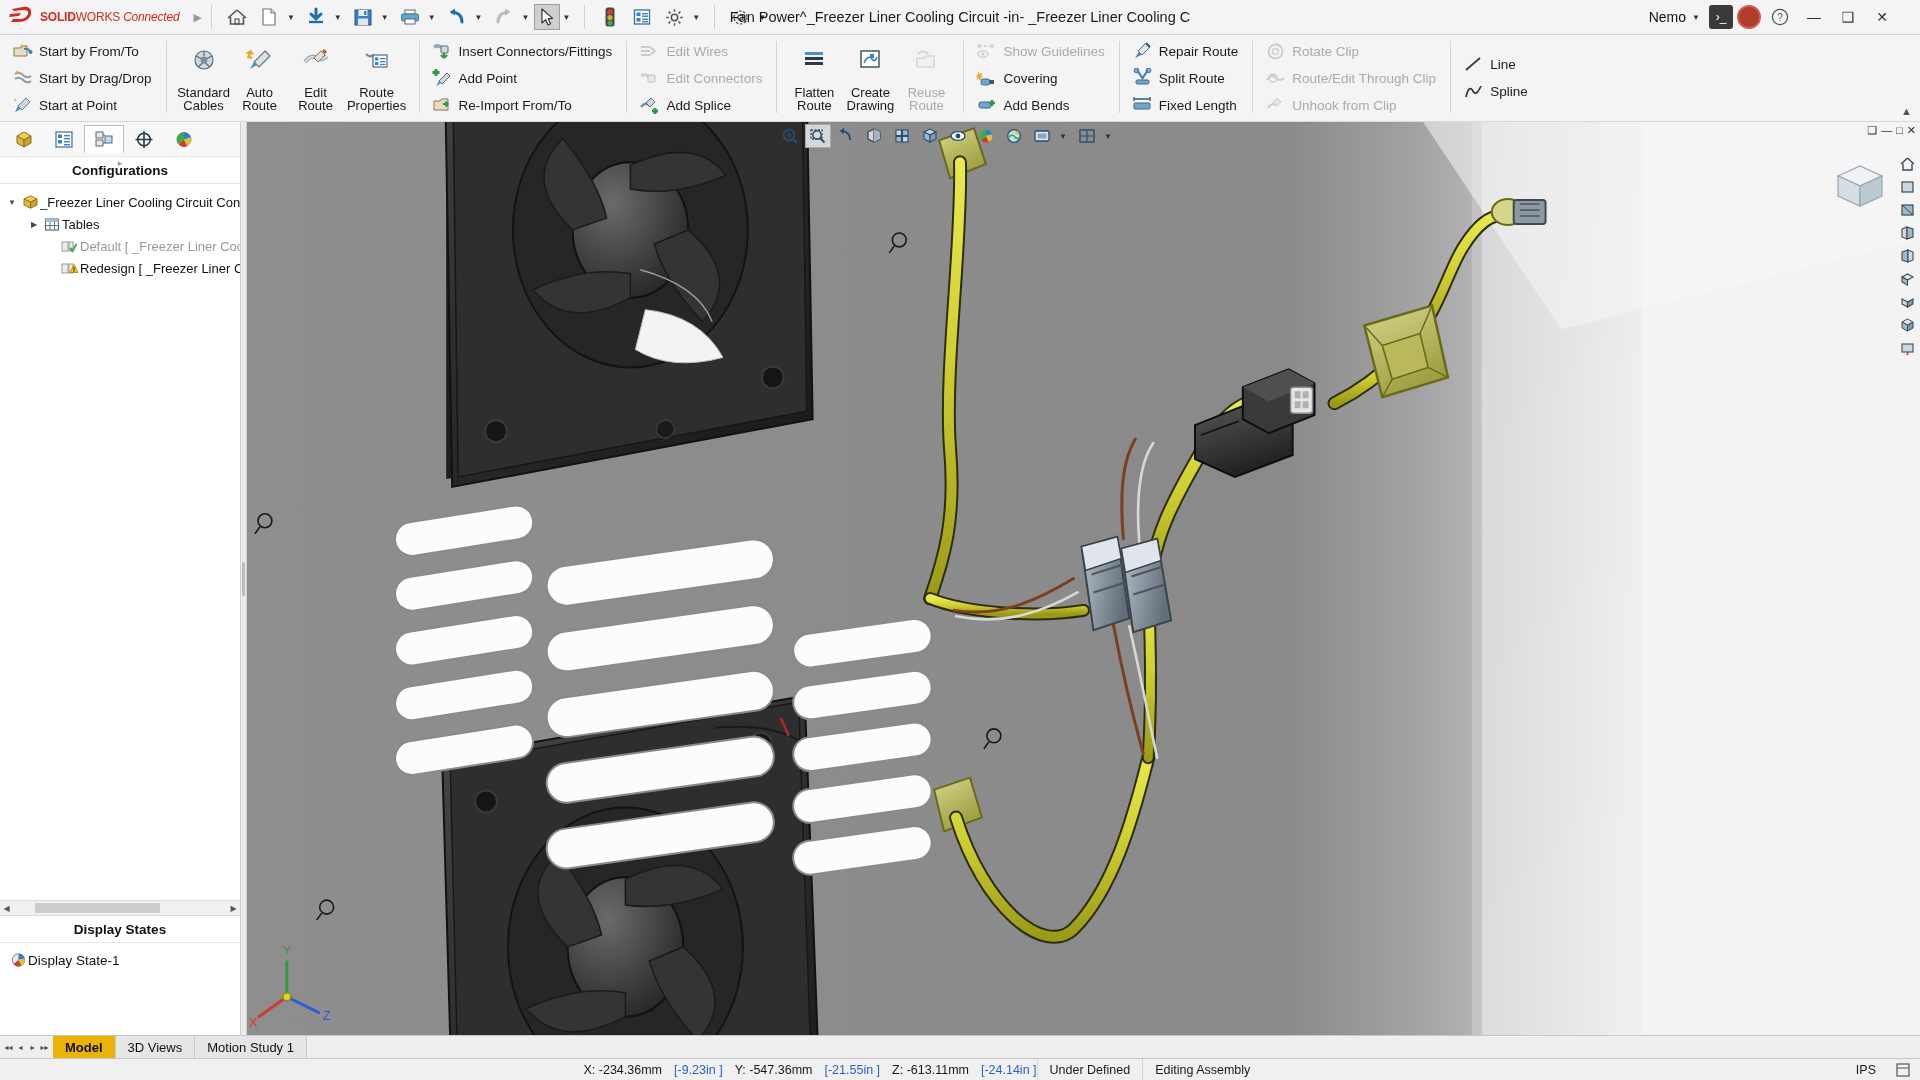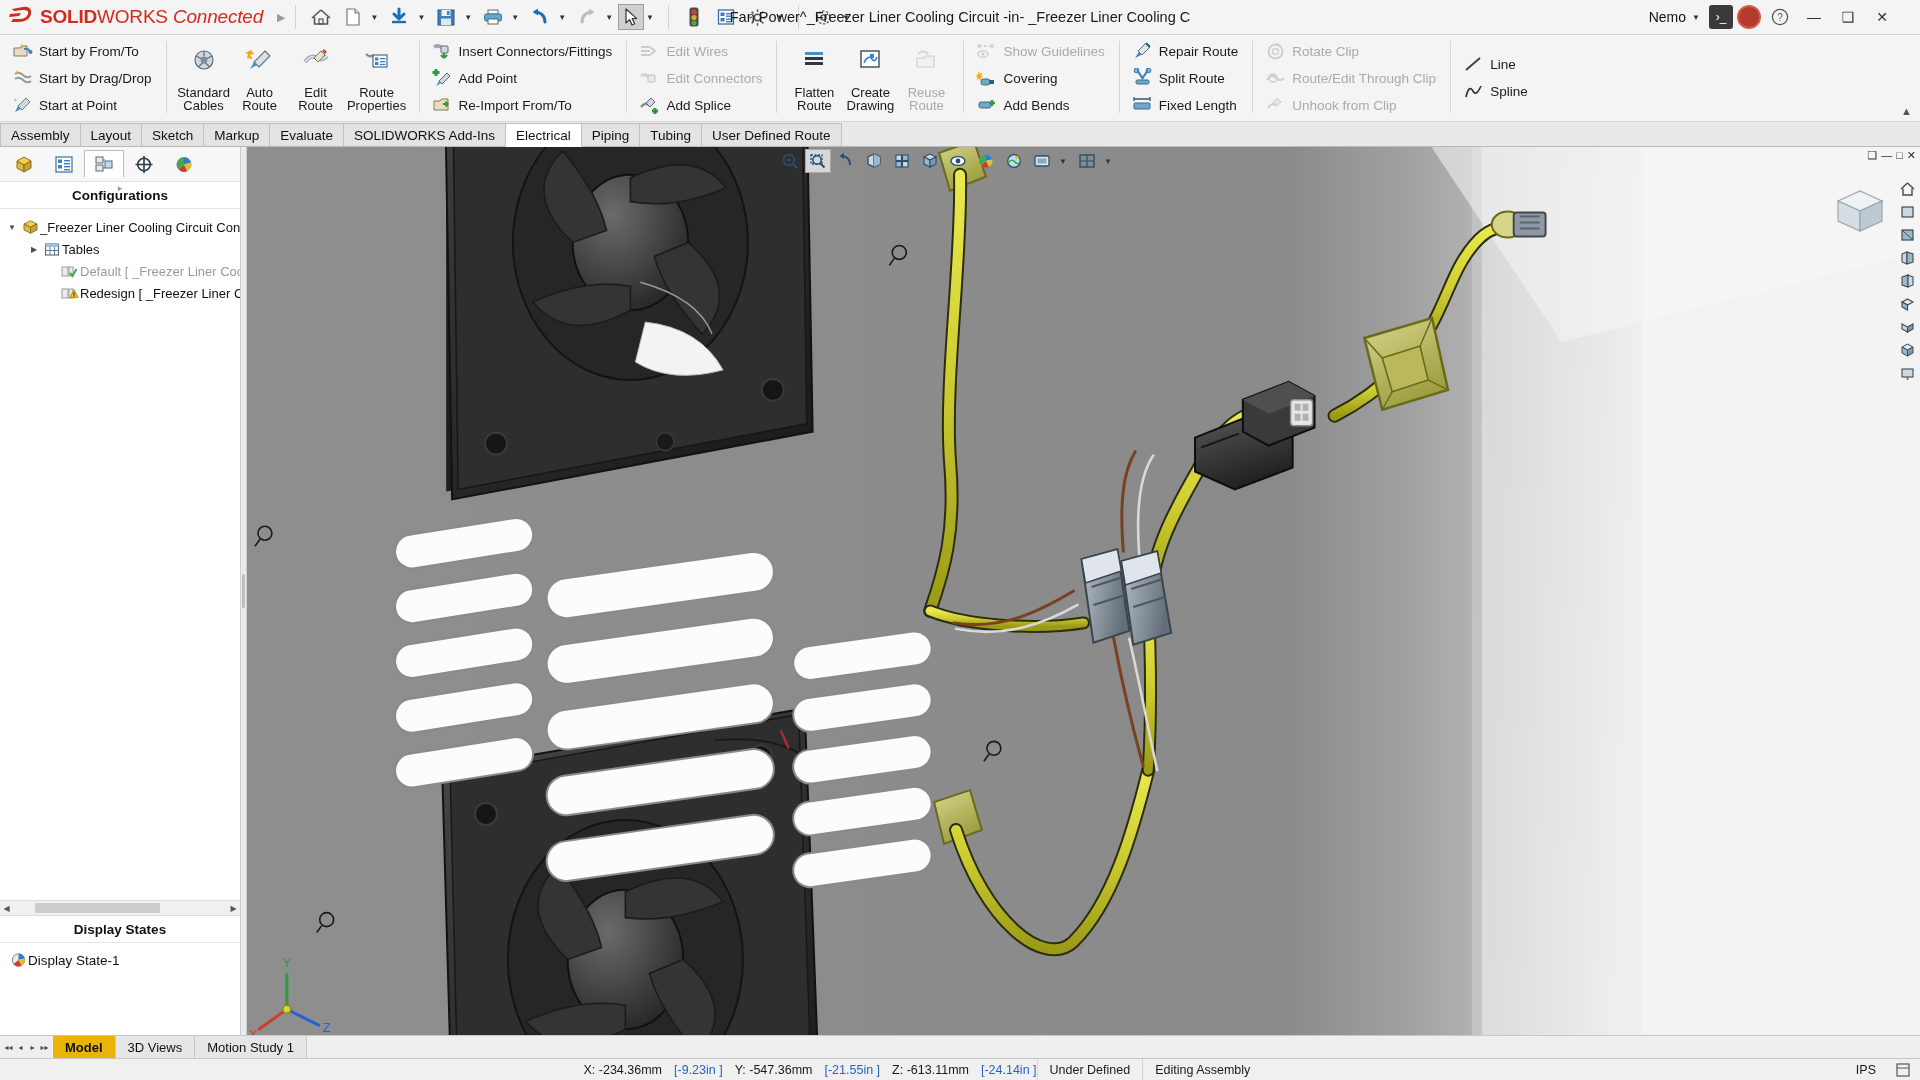--- a/index.html
+++ b/index.html
@@ -12,21 +12,21 @@
   }
   .app{width:1920px;height:1080px;position:relative;display:flex;flex-direction:column;}
 
   
   .titlebar{
     height:34px;min-height:34px;background:#f4f4f4;border-bottom:1px solid #cfcfcf;
     display:flex;align-items:center;position:relative;
   }
   .dslogo{display:flex;align-items:center;padding-left:9px;gap:5px;}
   .ds-mark{color:#d42b1e;font-size:19px;font-weight:bold;font-style:italic;font-family:"Liberation Sans",sans-serif;letter-spacing:-1px;}
-  .sw-name{font-size:19px;letter-spacing:-.2px;}
+  .sw-name{font-size:12px;letter-spacing:-.2px;}
   .sw-name .b{font-weight:bold;color:#d42b1e;}
   .sw-name .r{font-weight:normal;color:#d42b1e;}
   .sw-name .c{font-style:italic;color:#d42b1e;font-weight:normal;}
   .tb-arrow{color:#9a9a9a;font-size:11px;margin-left:14px;}
   .tb-sep{width:1px;height:24px;background:#d2d2d2;margin:0 9px;}
   .tbtn{height:26px;min-width:26px;display:flex;align-items:center;justify-content:center;padding:0 3px;cursor:default;}
   .tbtn.active{background:#cfcfcf;border:1px solid #9f9f9f;box-sizing:border-box;}
   .tcaret{font-size:8px;color:#333;padding:0 5px 0 2px;cursor:default;align-self:center;}
   .doctitle{
     position:absolute;left:0;right:0;text-align:center;font-size:14.5px;color:#1a1a1a;
@@ -569,32 +569,20 @@
               </svg>
           </span>
           <span class="lbl">Spline</span>
         </div>
       </div>
     </div>
 
     <span class="ribbon-collapse">▲</span>
   </div>
 
-  <div class="cmdtabs">
-    <div class="ctab">Assembly</div>
-    <div class="ctab">Layout</div>
-    <div class="ctab">Sketch</div>
-    <div class="ctab">Markup</div>
-    <div class="ctab">Evaluate</div>
-    <div class="ctab">SOLIDWORKS Add-Ins</div>
-    <div class="ctab sel">Electrical</div>
-    <div class="ctab">Piping</div>
-    <div class="ctab">Tubing</div>
-    <div class="ctab">User Defined Route</div>
-  </div>
 
   <div class="body">
 
     <div class="leftpanel">
       <div class="ptabs">
         <div class="ptab">
           <svg width="22" height="21" viewBox="0 0 22 21">
               <path d="M4 7 l7 -4 7 4 -7 4 z" fill="#f2cf52" stroke="#8a6e19" stroke-width="1"></path>
               <path d="M4 7 v7 l7 4 v-7 z" fill="#e0b93c" stroke="#8a6e19" stroke-width="1"></path>
               <path d="M18 7 v7 l-7 4 v-7 z" fill="#c9a233" stroke="#8a6e19" stroke-width="1"></path>

